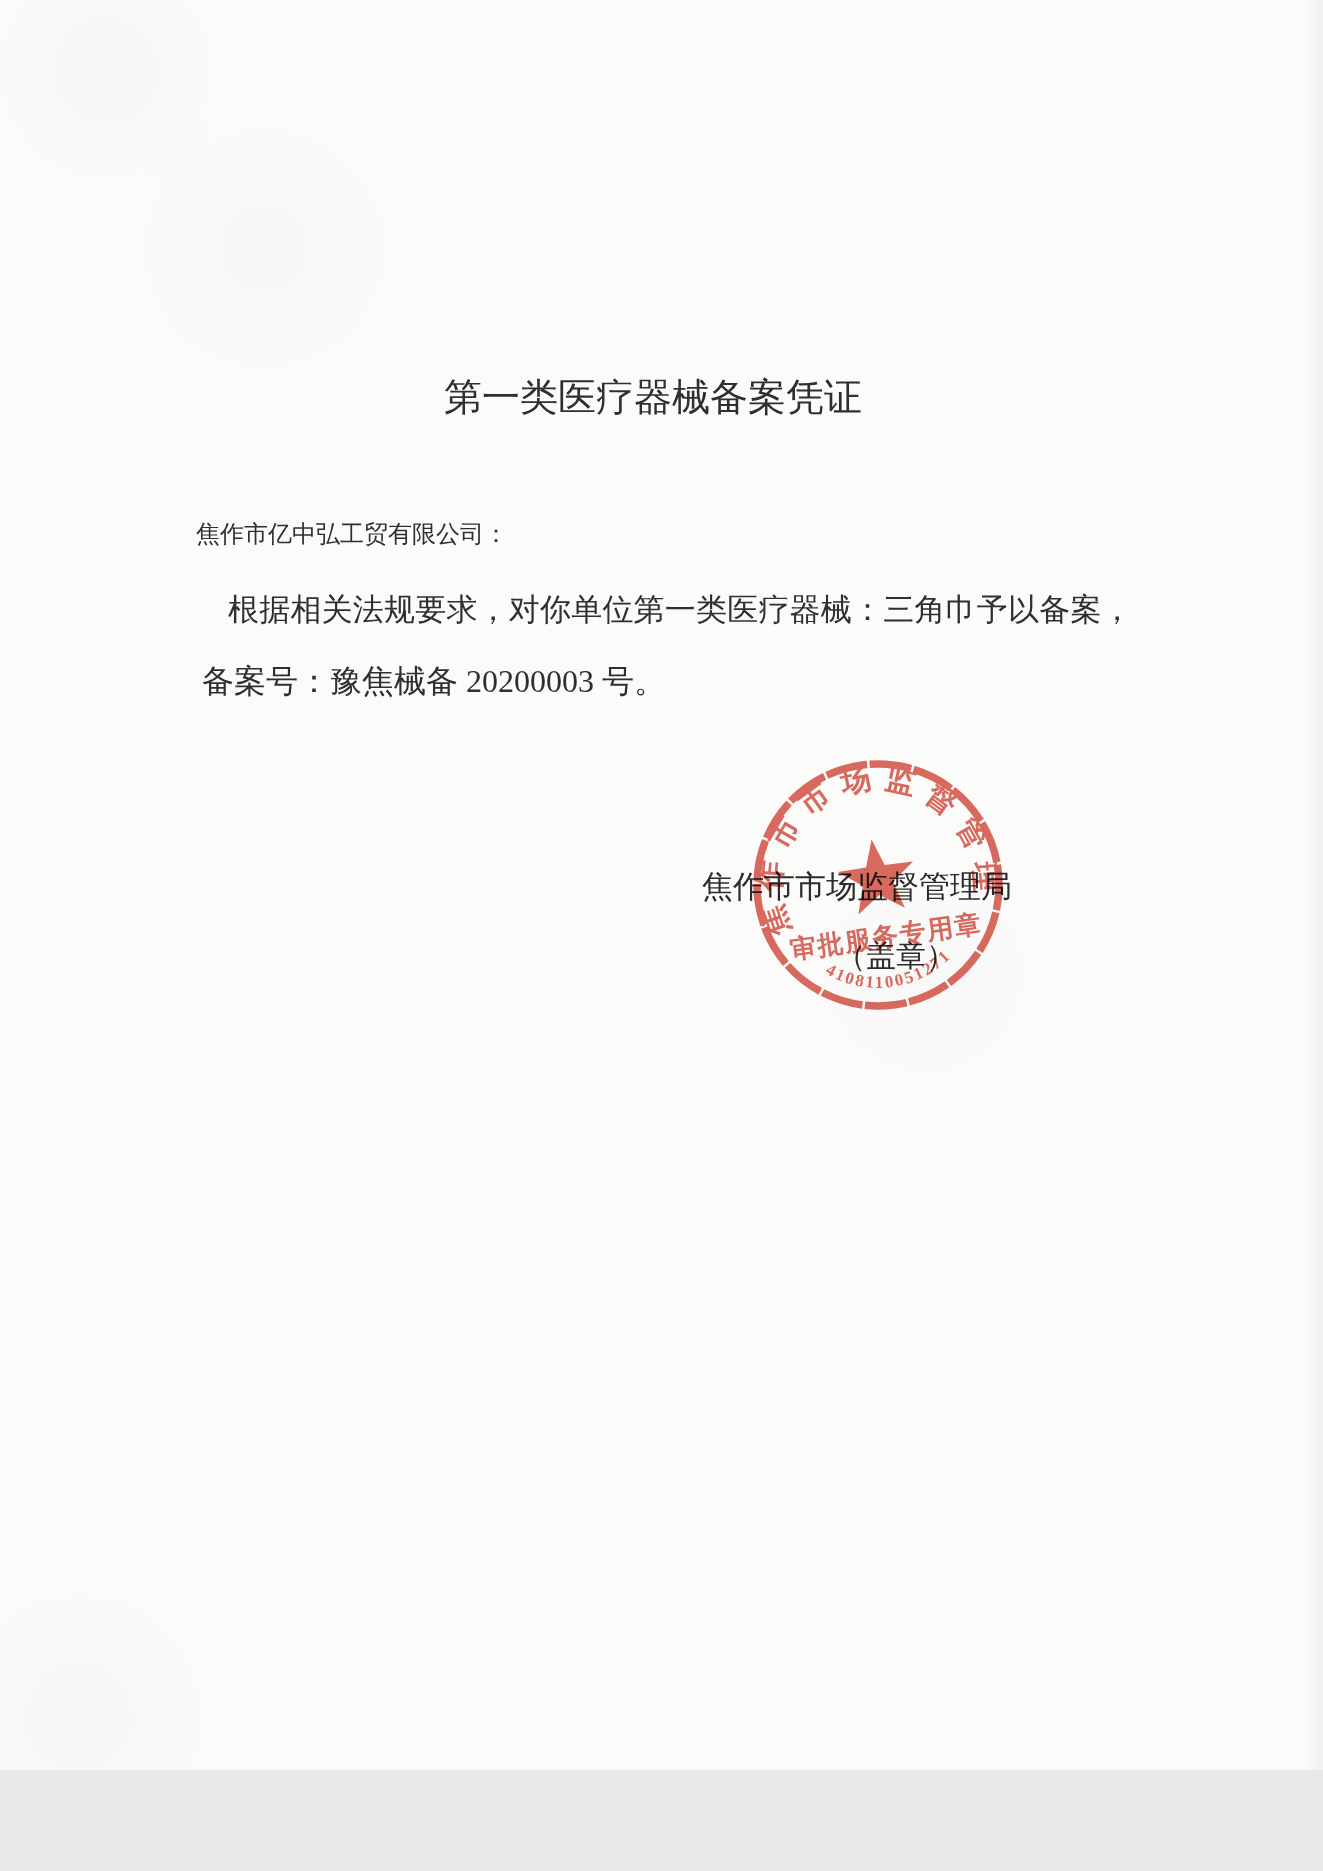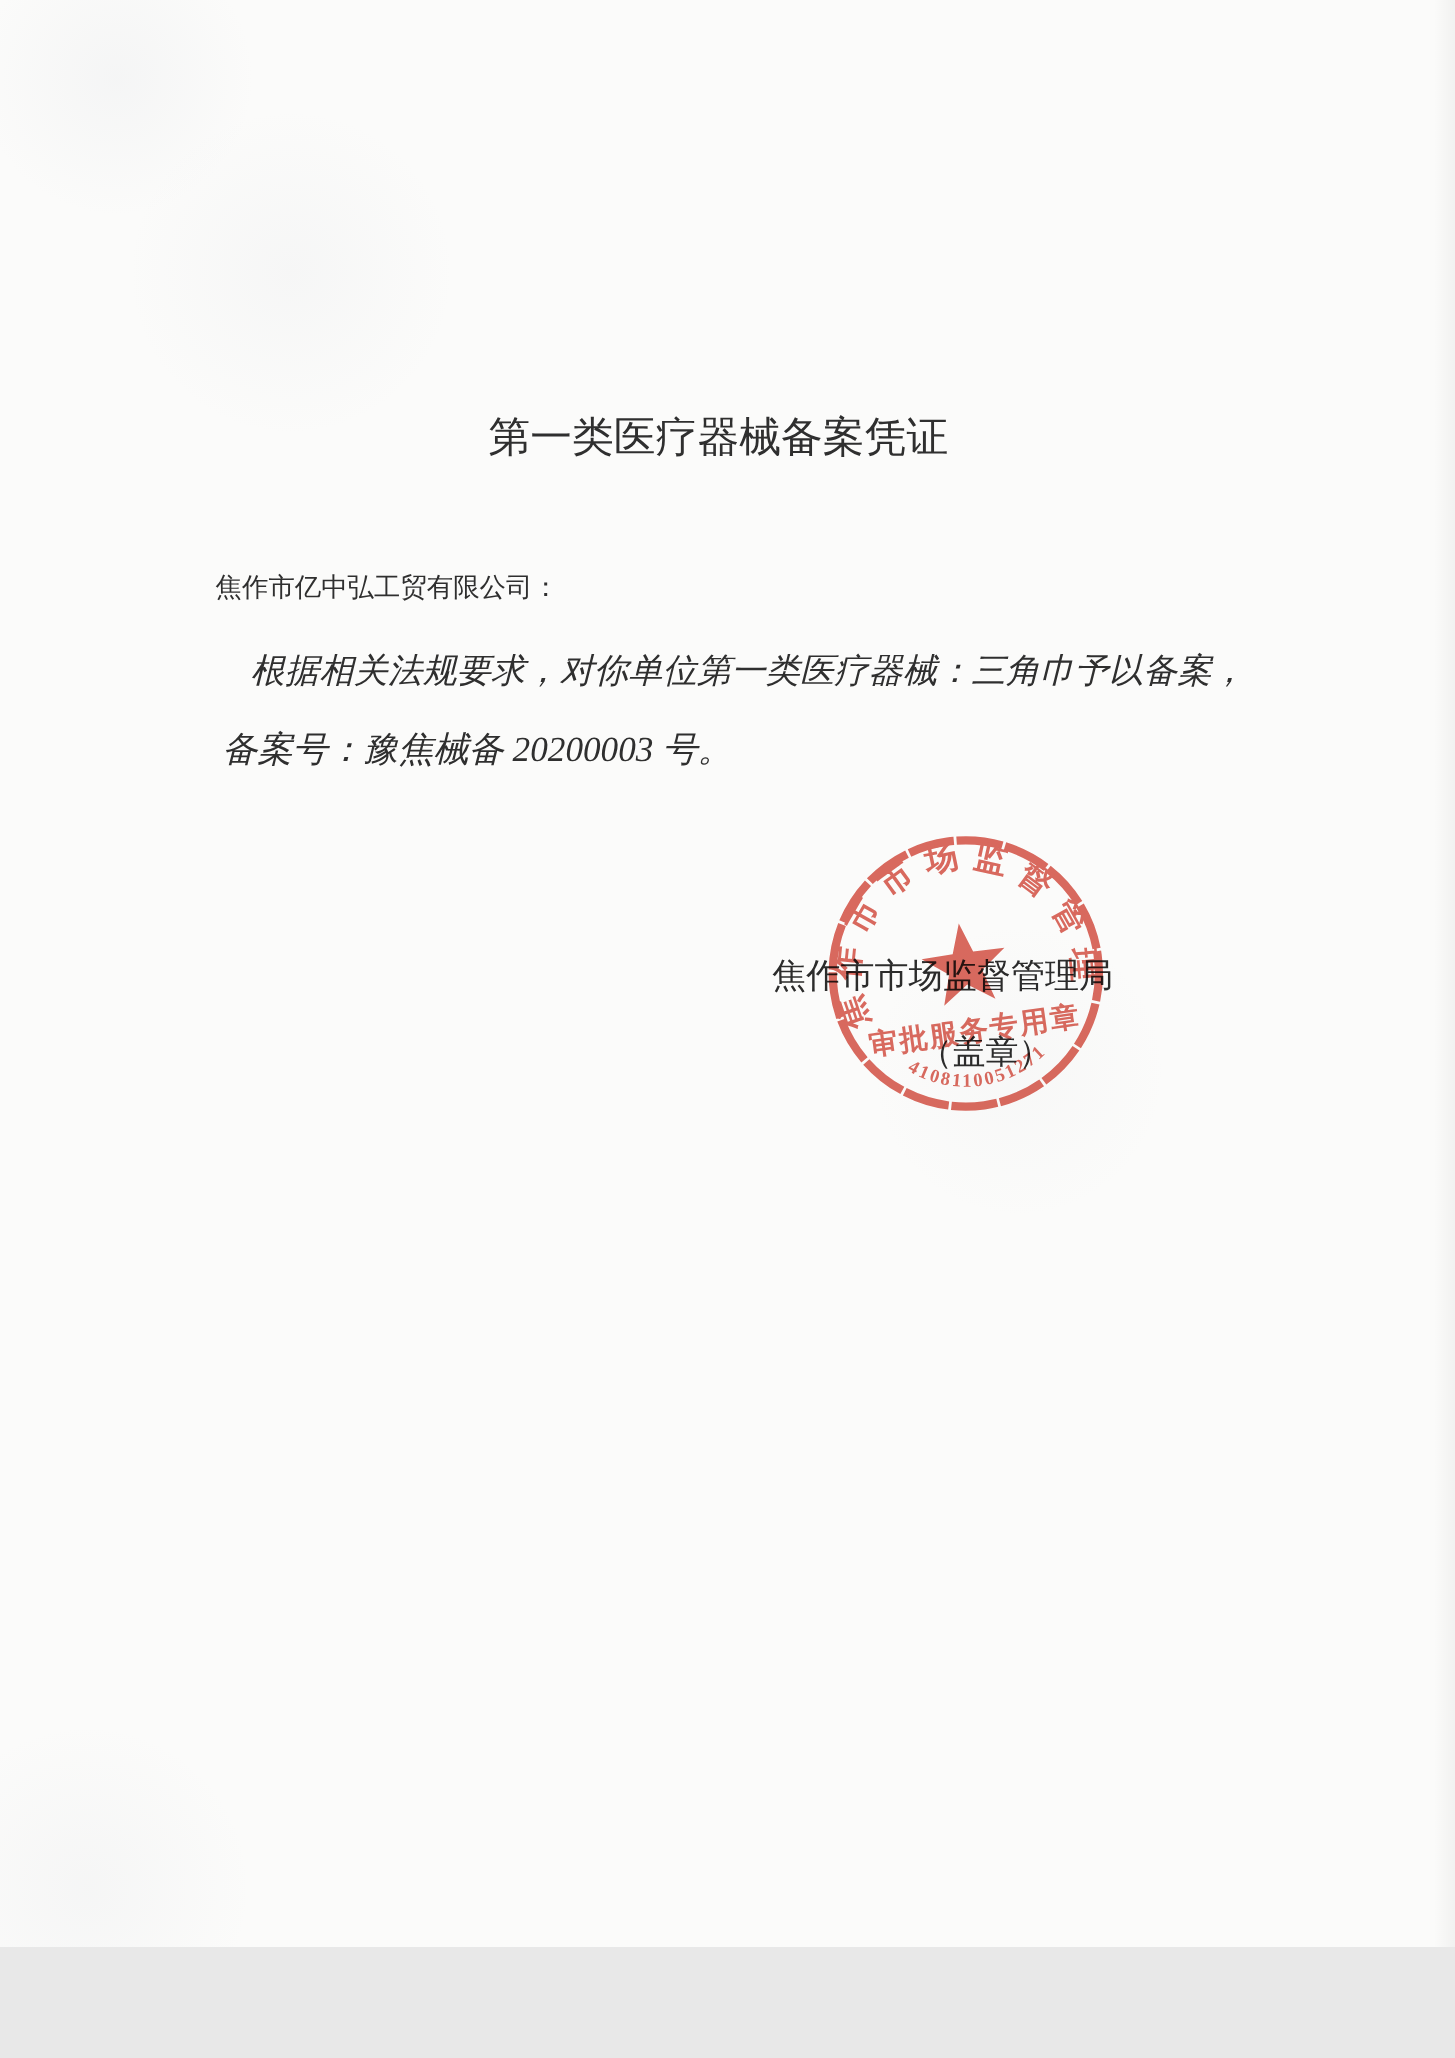--- a/index.html
+++ b/index.html
@@ -42,30 +42,28 @@
     white-space: nowrap;
   }
   .body-line-1 {
     position: absolute;
     left: 228px;
     top: 589px;
     font-size: 31px;
     letter-spacing: 0.2px;
     color: #2f2f2f;
     white-space: nowrap;
-    font-style: italic;
   }
   .body-line-2 {
     position: absolute;
     left: 202px;
     top: 660px;
     font-size: 32px;
     color: #2f2f2f;
     white-space: nowrap;
-    font-style: italic;
   }
   .authority-line {
     position: absolute;
     left: 702px;
     top: 866px;
     font-size: 31px;
     color: #2c2c2c;
     white-space: nowrap;
     mix-blend-mode: multiply;
     z-index: 3;

